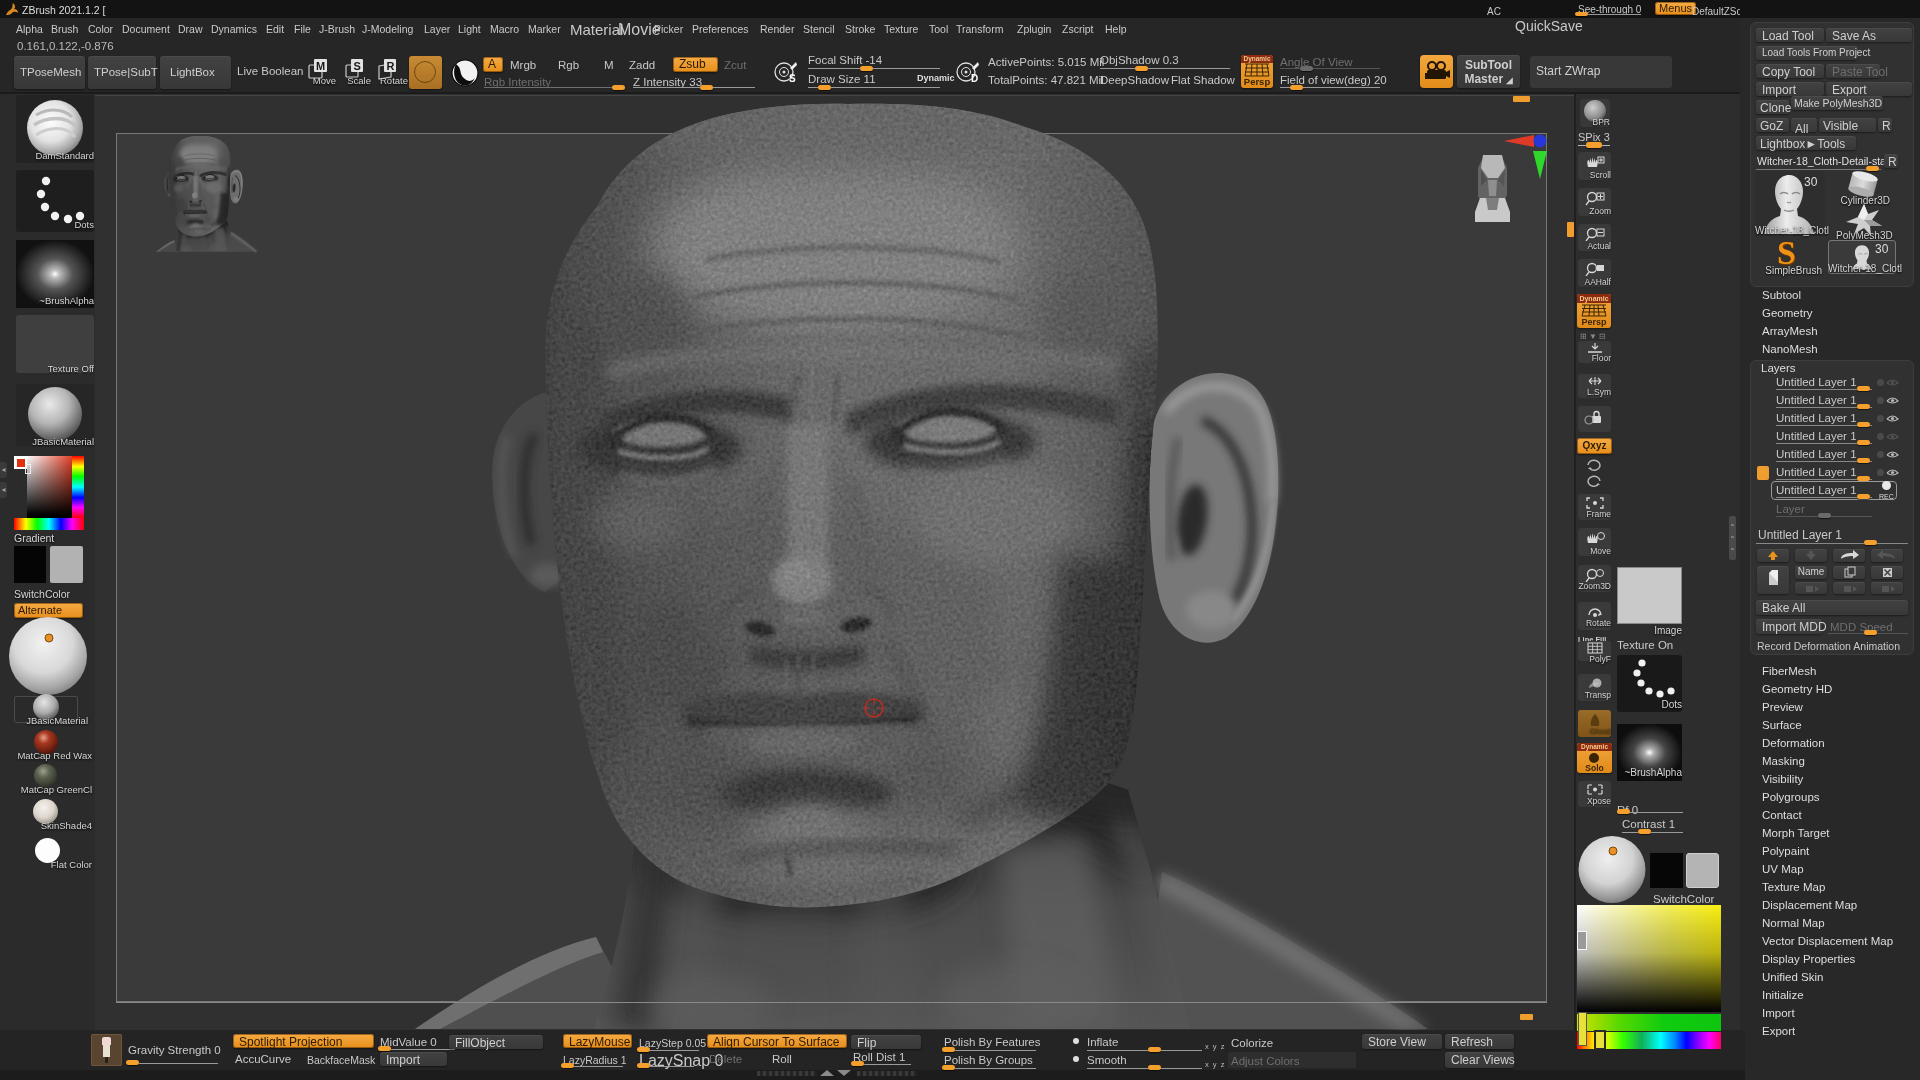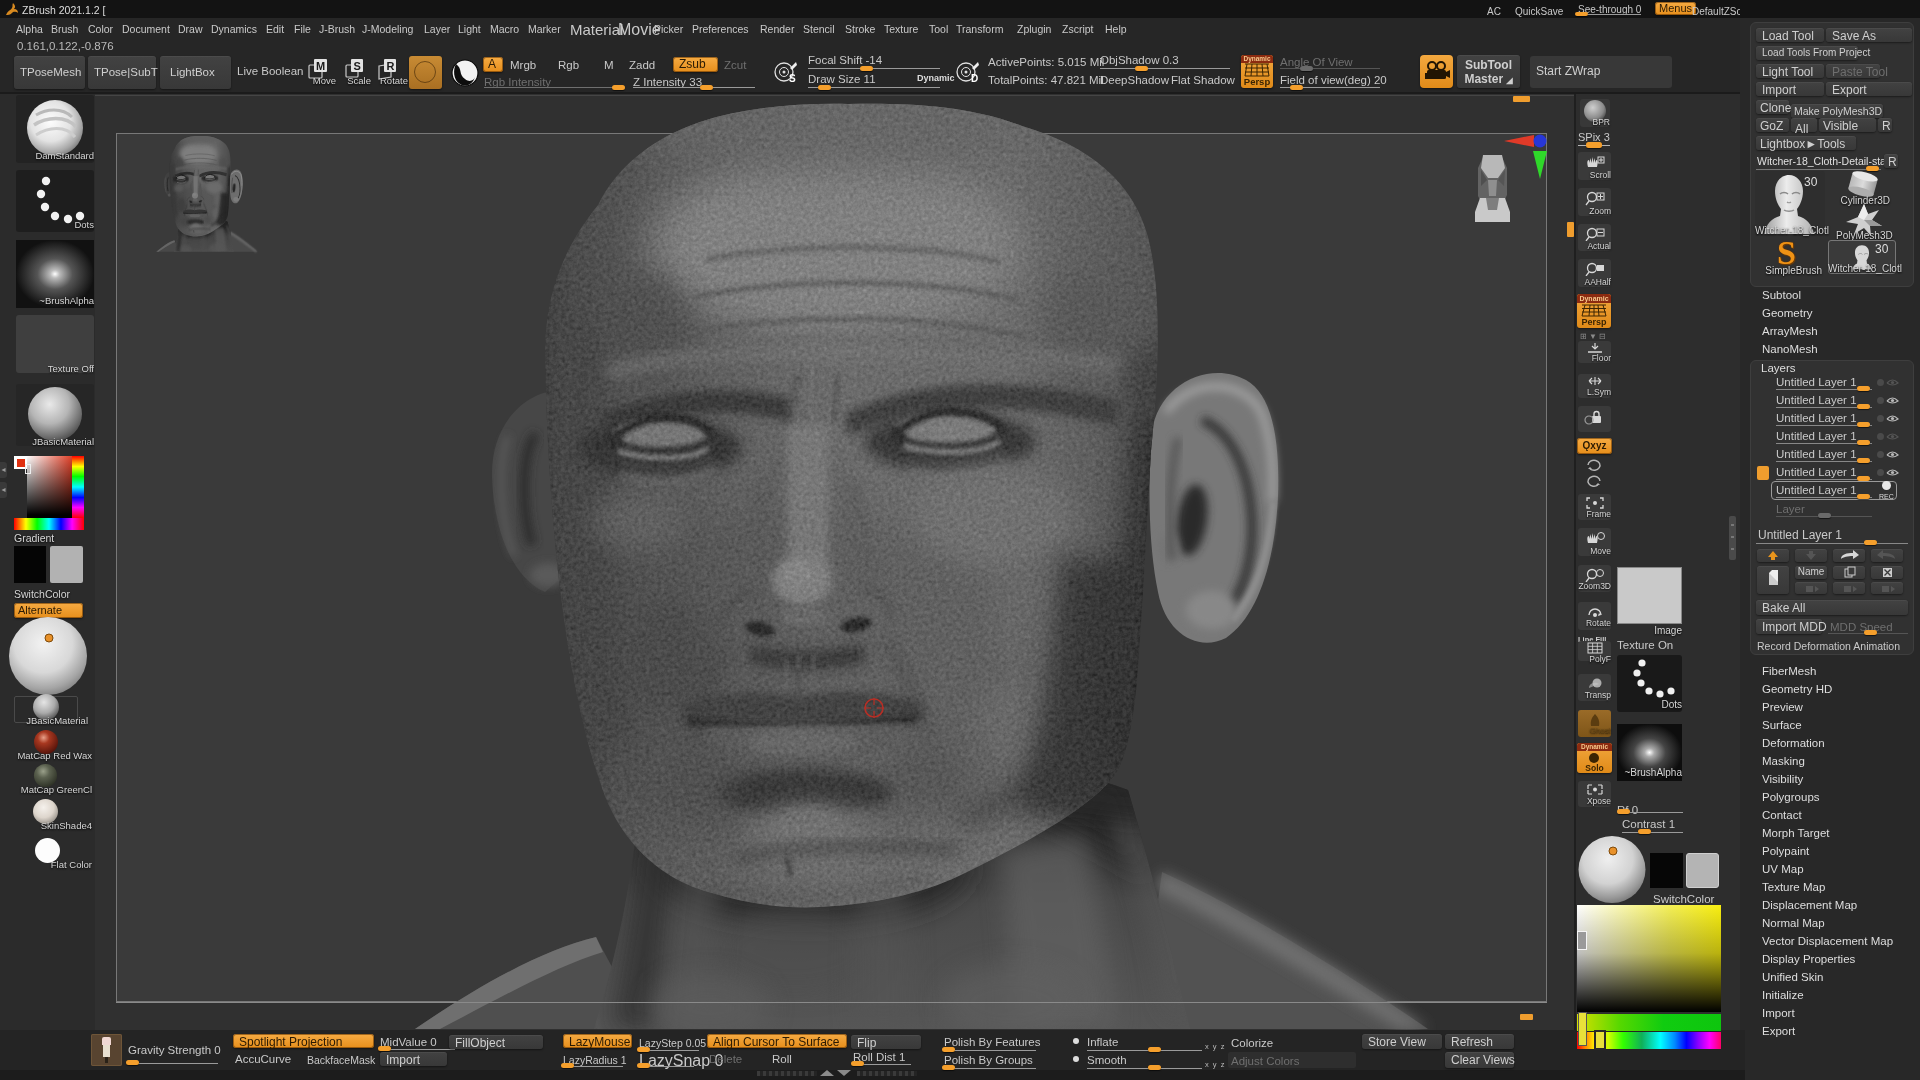--- a/index.html
+++ b/index.html
@@ -28,21 +28,21 @@
 
 <div class="a" style="left:0;top:0;width:1920px;height:18px;background:#131313"></div>
 <div class="a" style="left:0;top:18px;width:1920px;height:76px;background:#262626"></div>
 <div class="a" style="left:0;top:92px;width:1920px;height:2px;background:#1b1b1b"></div>
 
 <svg class="a" style="left:4px;top:2px" width="15" height="15" viewBox="0 0 15 15">
  <path d="M2 13 C4 8 6 9 8 6 C9 4 8 3 9 1 C11 3 12 5 10 7 C13 7 14 9 14 11 C11 9 9 10 8 11 C6 13 4 13 2 13 Z" fill="#d88a20"></path>
 </svg>
 <div class="t tw" style="left:22px;top:4px;font-size:10.5px">ZBrush 2021.1.2 [</div>
 <div class="t" style="left:1487px;top:5px;font-size:10px">AC</div>
-<div class="t" style="left:1515px;top:5px;font-size:10px">QuickSave</div>
+<div class="t" style="left:1515px;top:20px;font-size:14px">QuickSave</div>
 <div class="t" style="left:1578px;top:3px;font-size:10px">See-through 0</div>
 <div class="sl" style="left:1577px;top:14px;width:64px;background:#999"></div>
 <div class="sh" style="left:1575px;top:12px;width:13px;height:4px"></div>
 <div class="btn ob" style="left:1655px;top:2px;height:13px;line-height:11px;padding:1px 4px;font-size:11px">Menus</div>
 <div class="t" style="left:1692px;top:5px;font-size:10px">DefaultZScript</div>
 <div class="t" style="left:1763px;top:3px;color:#b5b5b5;font-size:10px;letter-spacing:-1px">◂❙❙❙❙ ❙❙❙❙▸</div>
 <div class="t" style="left:1813px;top:3px;color:#b5b5b5;font-size:10px;letter-spacing:-1px">◂⬒ ⬓▸</div>
 <div class="t" style="left:1860px;top:3px;color:#c5c5c5;font-size:10px">⍗</div>
 <div class="t" style="left:1884px;top:3px;color:#c5c5c5;font-size:10px">❐</div>
 <div class="t" style="left:1905px;top:3px;color:#c5c5c5;font-size:11px">✕</div>
@@ -808,26 +808,26 @@
 <div class="a" style="left:1731px;top:536px;width:3px;height:2px;background:#777"></div>
 <div class="a" style="left:1731px;top:548px;width:3px;height:2px;background:#777"></div>
 
 <div class="a" style="left:1740px;top:0;width:180px;height:18px;background:#131313"></div>
 <div class="a" style="left:1740px;top:18px;width:180px;height:1062px;background:#282828"></div>
 
 <div class="a" style="left:1750px;top:22px;width:164px;height:265px;background:#313131;border:1px solid #3e3e3e;border-radius:6px"></div>
 <div class="btn" style="left:1756px;top:28px;width:68px;height:14px">Load Tool</div>
 <div class="btn" style="left:1826px;top:28px;width:86px;height:14px">Save As</div>
 <div class="btn" style="left:1756px;top:46px;width:102px;height:14px;font-size:10px;line-height:12px">Load Tools From Project</div>
-<div class="btn" style="left:1756px;top:64px;width:68px;height:14px">Light Tool</div>
+<div class="btn" style="left:1756px;top:64px;width:68px;height:14px">Copy Tool</div>
 <div class="btn" style="left:1826px;top:64px;width:54px;height:14px;color:#6e6e6e">Paste Tool</div>
 <div class="btn" style="left:1756px;top:82px;width:68px;height:14px">Import</div>
 <div class="btn" style="left:1826px;top:82px;width:86px;height:14px">Export</div>
 <div class="btn" style="left:1756px;top:100px;width:33px;height:14px;padding:1px 4px">Clone</div>
-<div class="btn" style="left:1791px;top:104px;width:92px;height:14px;padding:1px 3px;font-size:10.5px;line-height:12px">Make PolyMesh3D</div>
+<div class="btn" style="left:1791px;top:96px;width:92px;height:14px;padding:1px 3px;font-size:10.5px;line-height:12px">Make PolyMesh3D</div>
 <div class="btn" style="left:1756px;top:118px;width:33px;height:14px;padding:1px 4px">GoZ</div>
 <div class="btn" style="left:1791px;top:118px;width:26px;height:14px;padding:4px 4px">All</div>
 <div class="btn" style="left:1819px;top:118px;width:57px;height:14px;padding:1px 4px">Visible</div>
 <div class="btn" style="left:1878px;top:118px;width:14px;height:14px;padding:1px 4px">R</div>
 <div class="btn" style="left:1756px;top:136px;width:100px;height:14px;padding:1px 4px">Lightbox►Tools</div>
 <div class="t" style="left:1757px;top:155px;font-size:10.5px;color:#e0e0e0">Witcher-18_Cloth-Detail-start</div>
 <div class="btn" style="left:1884px;top:154px;width:14px;height:14px;padding:1px 4px">R</div>
 <div class="sl" style="left:1756px;top:169px;width:125px;background:#777"></div>
 <div class="sh" style="left:1866px;top:166px"></div>
 

